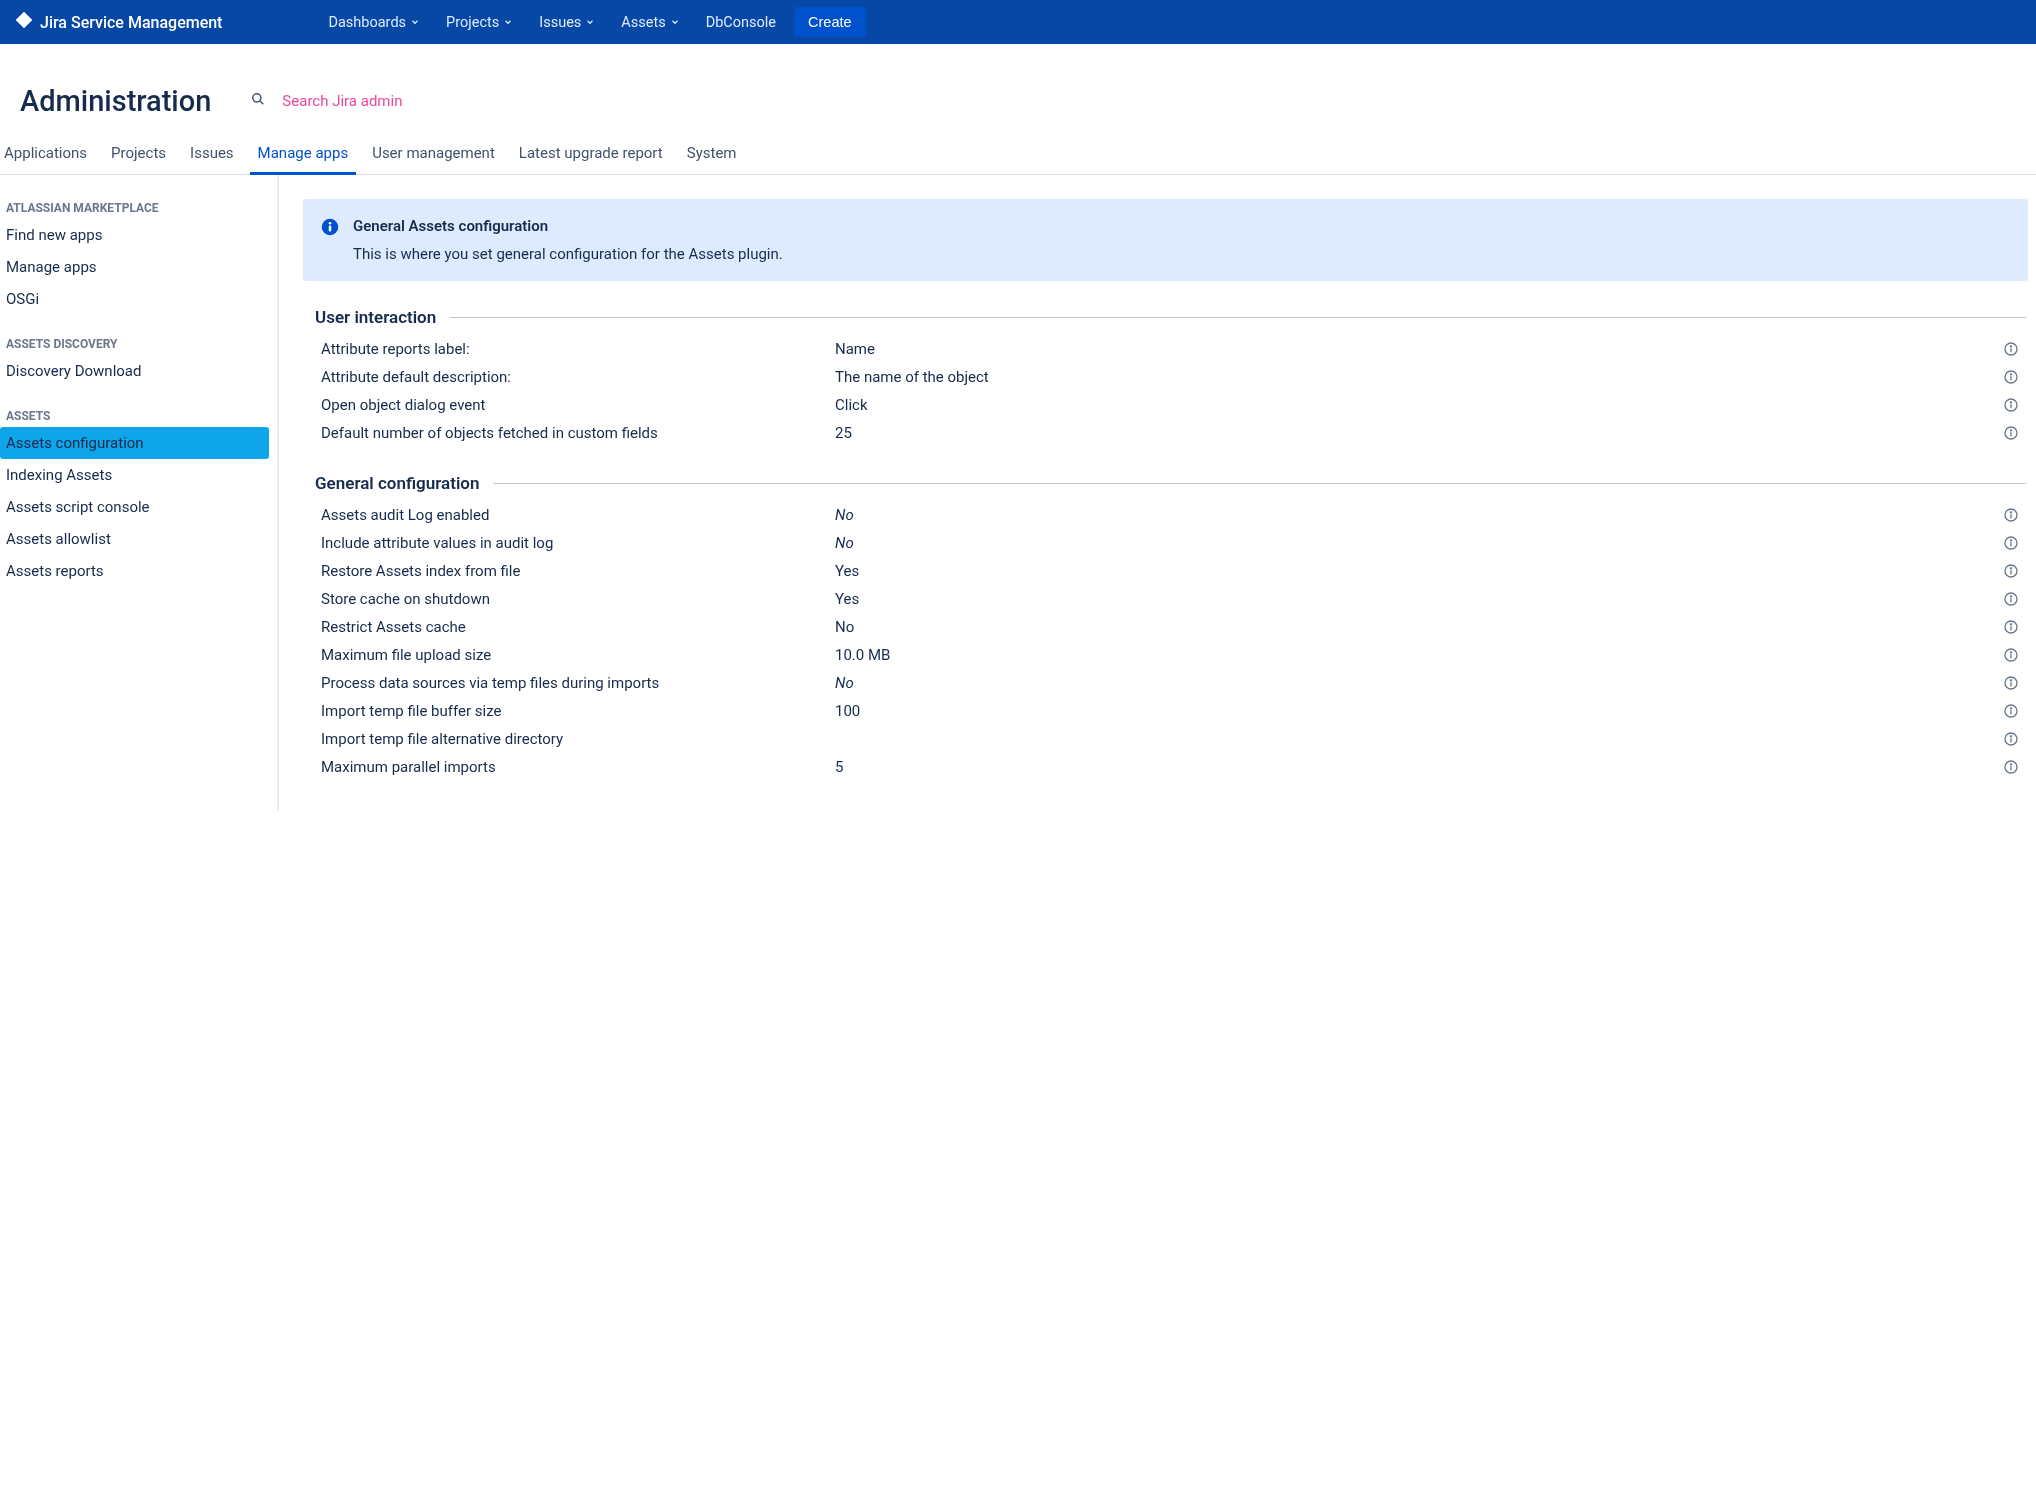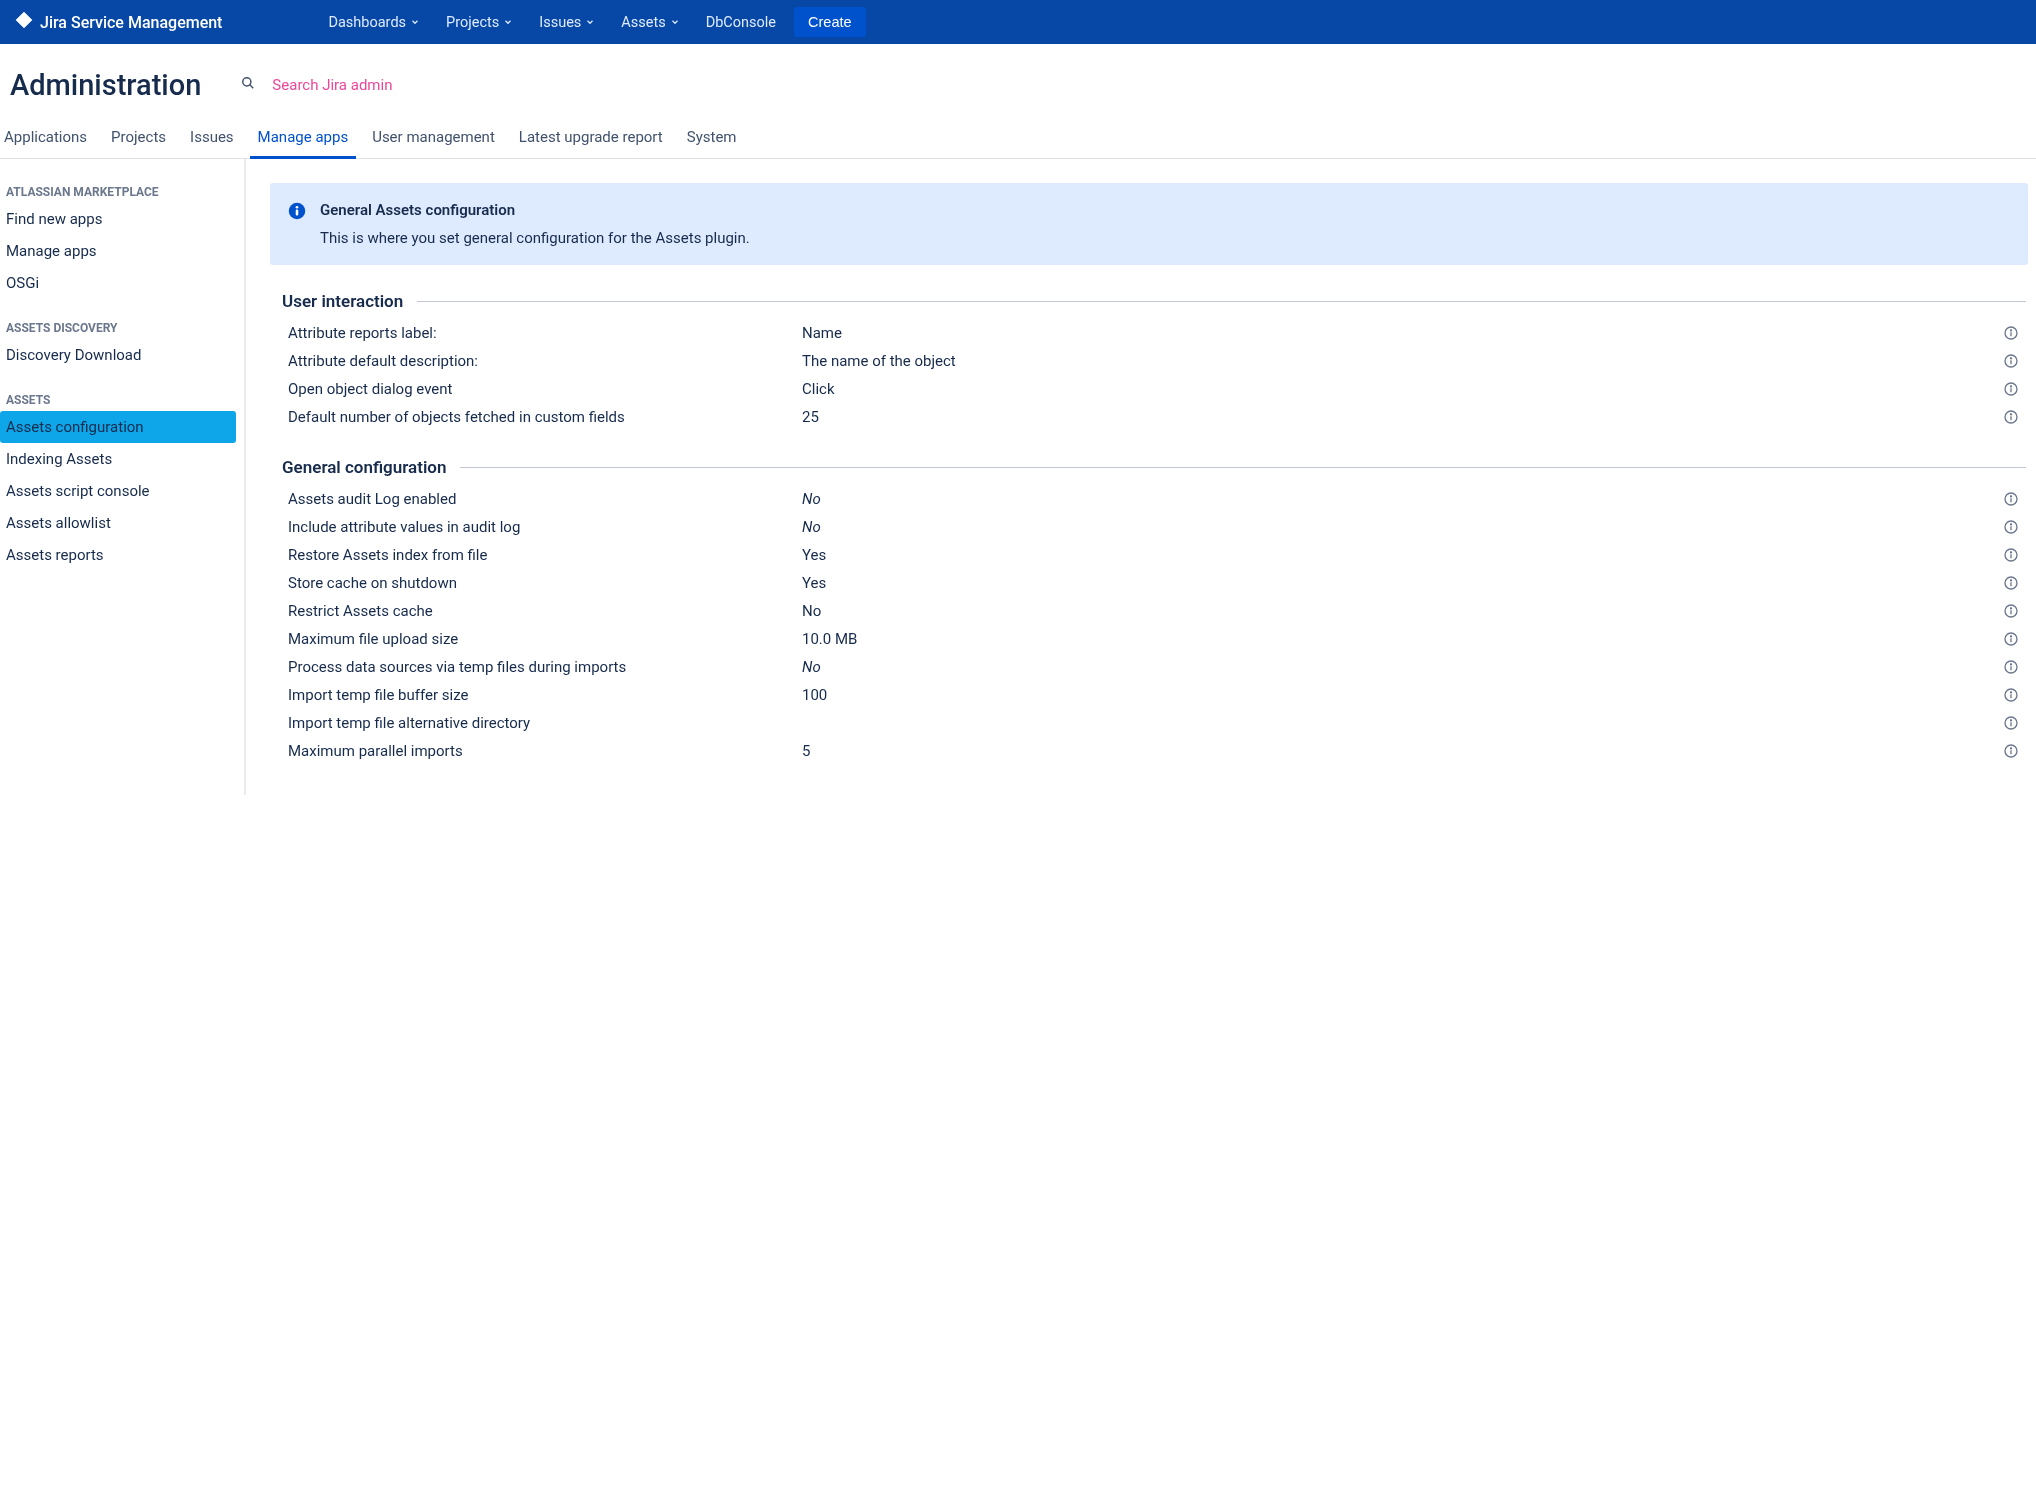--- a/index.html
+++ b/index.html
@@ -8,35 +8,35 @@
   
   .topbar { background: #0747A6; color: #fff; display: flex; align-items: center; height: 44px; padding: 0 10px; }
   .logo { display: flex; align-items: center; gap: 6px; font-size: 16px; font-weight: 500; margin-right: 40px; margin-left: 4px;}
   .logo svg { width: 20px; height: 20px; fill: #fff; }
   .topnav { display: flex; align-items: center; gap: 6px; margin-left: 56px;}
   .topnav-item { display: flex; align-items: center; gap: 4px; padding: 6px 10px; color: #DEEBFF; cursor: pointer; font-size: 14.5px;}
   .chevron { width: 10px; height: 10px; }
   .create-btn { background: #0052CC; color: #fff; border: none; padding: 7px 14px; border-radius: 3px; font-size: 14.5px; font-weight:500; cursor: pointer; margin-left: 8px;}
   
   
-  .admin-header { display: flex; align-items: center; padding: 24px 10px 16px 10px; gap: 40px; }
+  .admin-header { display: flex; align-items: center; padding: 24px 10px 16px 20px; gap: 40px; margin-top: 16px; }
   .admin-title { font-size: 29px; font-weight: 500; color: #172B4D; }
   .search-wrap { display: flex; align-items: center; gap: 17px; color: #ec4899; font-size: 15px;}
   .search-wrap svg { width: 14px; height: 14px; }
   
   
   .tabs { display: flex; border-bottom: 1px solid #DFE1E6; padding: 0 4px; gap: 0px;}
   .tab { padding: 10px 12px 12px 12px; font-size: 15px; color: #42526E; cursor: pointer; position: relative;}
   .tab:first-child { padding-left: 0px;}
   .tab.active { color: #0052CC; }
   .tab.active::after { content:""; position:absolute; left:4px; right:4px; bottom:-1px; height:3px; background:#0052CC; }
   
   
   .body { display: flex; }
-  .sidebar { width: 246px; border-right: 2px solid #EBECF0; padding: 18px 6px 40px 6px; }
+  .sidebar { width: 279px; border-right: 2px solid #EBECF0; padding: 18px 6px 40px 6px; }
   .side-section-header { font-size: 12px; font-weight: 700; color: #6B778C; letter-spacing: 0px; padding: 8px 0 4px 0;}
   .side-item { font-size: 15px; color: #172B4D; padding: 7px 6px; cursor: pointer; border-radius: 3px; margin-left:-6px; margin-right:2px;}
   .side-item.active { background: #0ea5e9; font-weight: 400;}
   .side-gap { height: 14px; }
   
   .content { flex: 1; padding: 24px 0 30px 24px; }
   
   
   .info-panel { background: #DEEBFF; border-radius: 3px; padding: 18px 18px 18px 18px; display: flex; gap: 14px; margin-right: 8px;}
   .info-icon-wrap { padding-top: 1px;}

